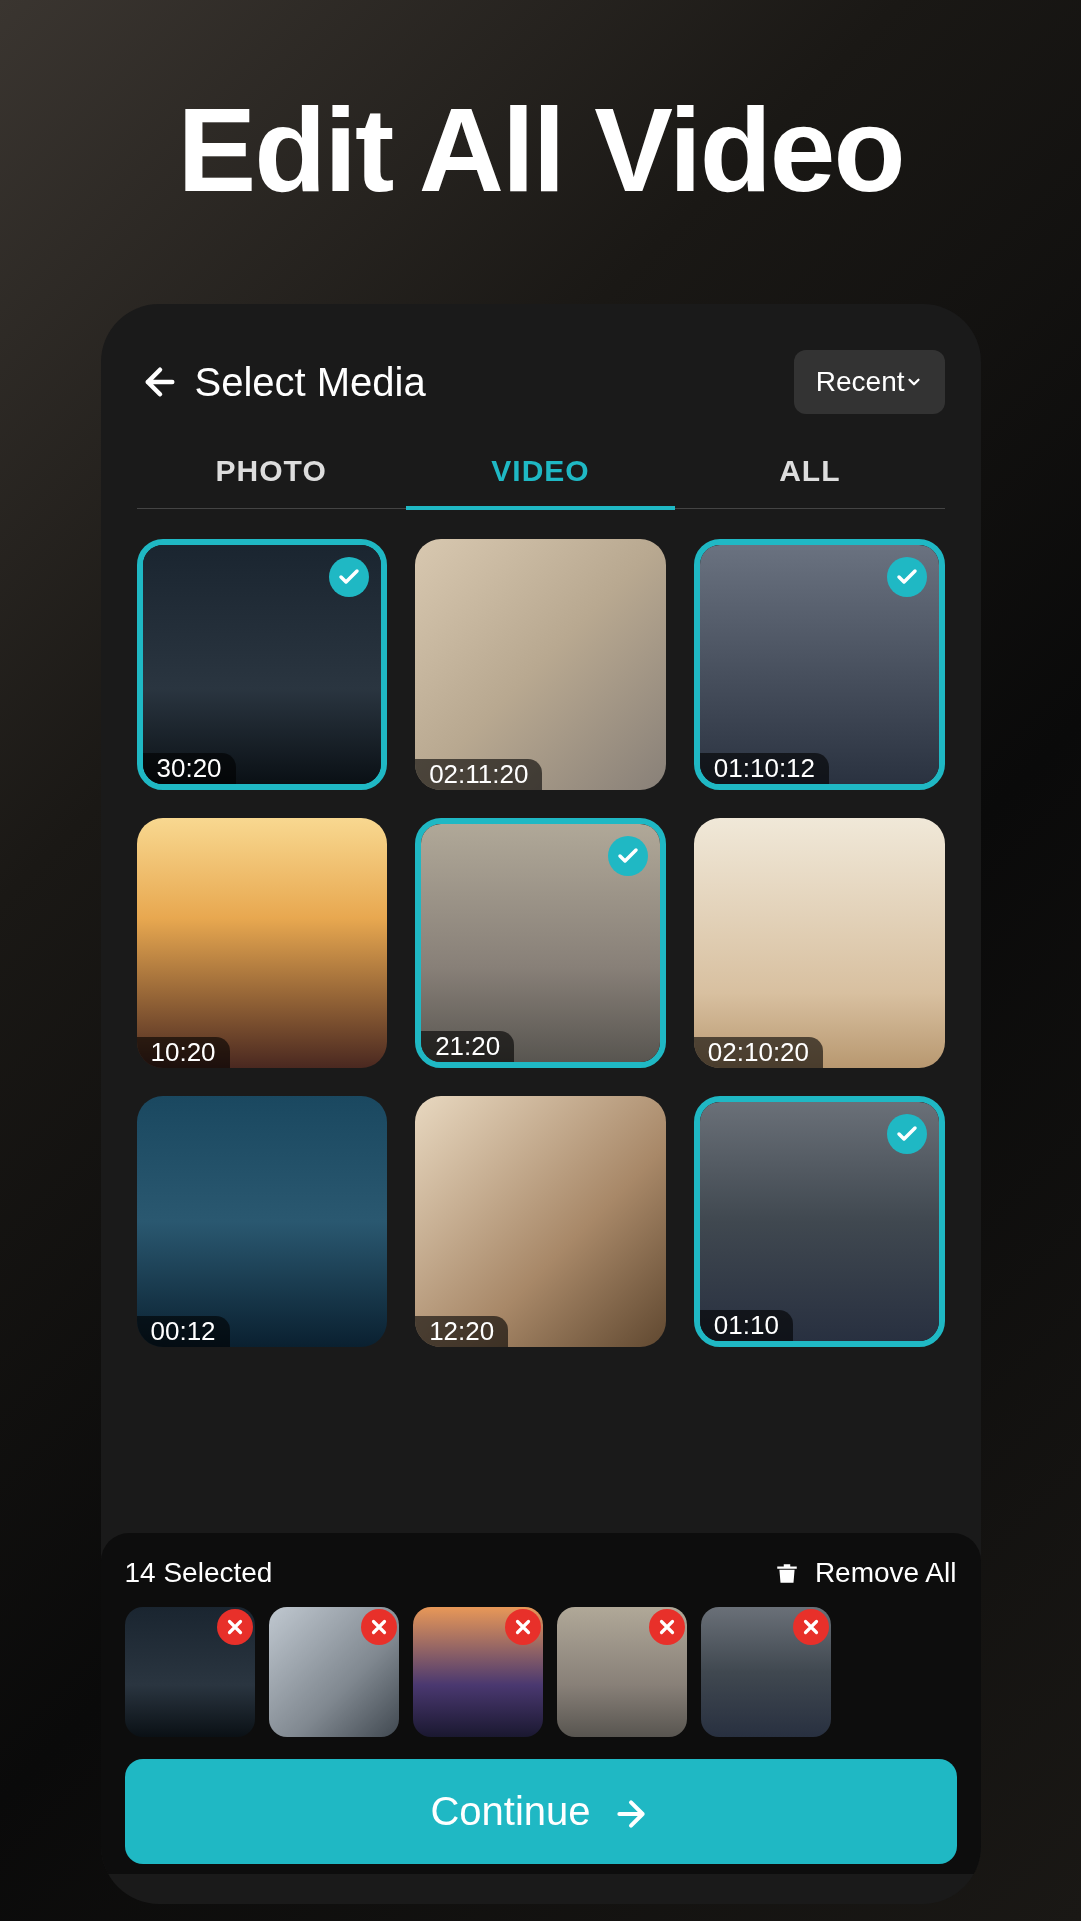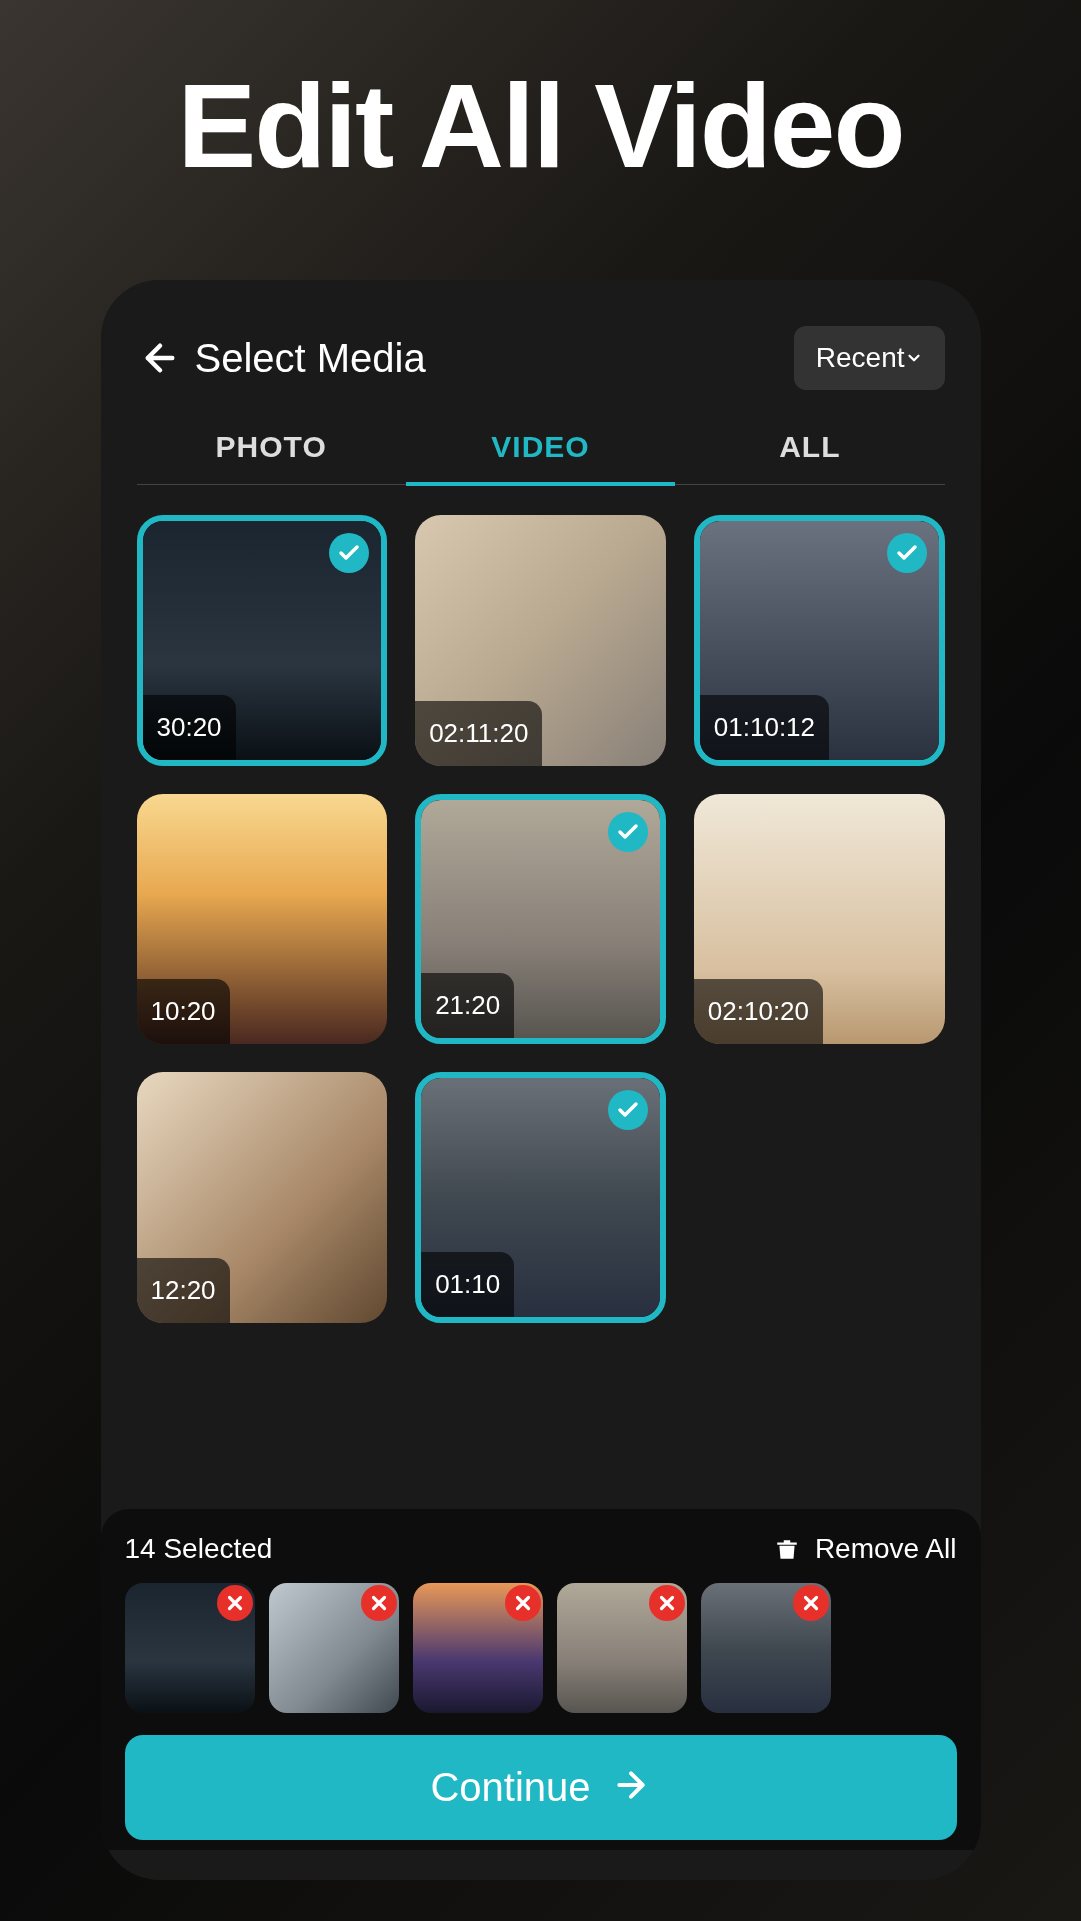--- a/index.html
+++ b/index.html
@@ -13,21 +13,21 @@
   flex-direction: column;
   align-items: center;
   overflow: hidden;
 }
 
 .hero-title {
   color: #ffffff;
   font-size: 118px;
   font-weight: 800;
   letter-spacing: -2px;
-  margin-top: 58px;
+  margin-top: 82px;
   text-align: center;
 }
 
 .phone-frame {
   width: 880px;
   height: 1600px;
   margin-top: 86px;
   background: #1a1a1a;
   border-radius: 58px;
   padding: 46px 36px 30px 36px;
@@ -133,21 +133,21 @@
 }
 
 .duration {
   position: absolute;
   bottom: 0;
   left: 0;
   background: rgba(0,0,0,0.6);
   color: #ffffff;
   font-size: 26px;
   font-weight: 500;
-  padding: 17px 14px;
+  padding: 0 14px;
   border-top-right-radius: 14px;
 }
 
 .bottom-panel {
   background: #0d0d0d;
   border-radius: 28px 28px 0 0;
   padding: 24px 24px 10px 24px;
   margin: 0 -36px;
   margin-top: auto;
 }
@@ -195,21 +195,21 @@
   align-items: center;
   justify-content: center;
 }
 
 .continue-btn {
   width: 100%;
   background: #1fb8c4;
   border-radius: 18px;
   padding: 30px;
   display: flex;
-  align-items: flex-start;
+  align-items: flex-end;
   justify-content: center;
   gap: 20px;
   color: #ffffff;
   font-size: 40px;
   font-weight: 500;
 }
 
 
 .bg1 { background: linear-gradient(180deg, #1a2530 0%, #2a3540 60%, #0a1015 100%); }
 .bg2 { background: linear-gradient(135deg, #d8c8b0 0%, #b8a890 50%, #888078 100%); }
@@ -287,20 +287,24 @@
             <path d="M20 6L9 17l-5-5"></path>
           </svg>
         </div>
         <div class="duration">21:20</div>
       </div>
       <div class="tile">
         <div class="thumb bg6"></div>
         <div class="duration">02:10:20</div>
       </div>
       <div class="tile">
+        <div class="thumb bg7"></div>
+        <div class="duration">00:12</div>
+      </div>
+      <div class="tile">
         <div class="thumb bg8"></div>
         <div class="duration">12:20</div>
       </div>
       <div class="tile selected">
         <div class="thumb bg9"></div>
         <div class="check-badge">
           <svg width="24" height="24" viewBox="0 0 24 24" fill="none" stroke="#ffffff" stroke-width="3.5" stroke-linecap="round" stroke-linejoin="round">
             <path d="M20 6L9 17l-5-5"></path>
           </svg>
         </div>

